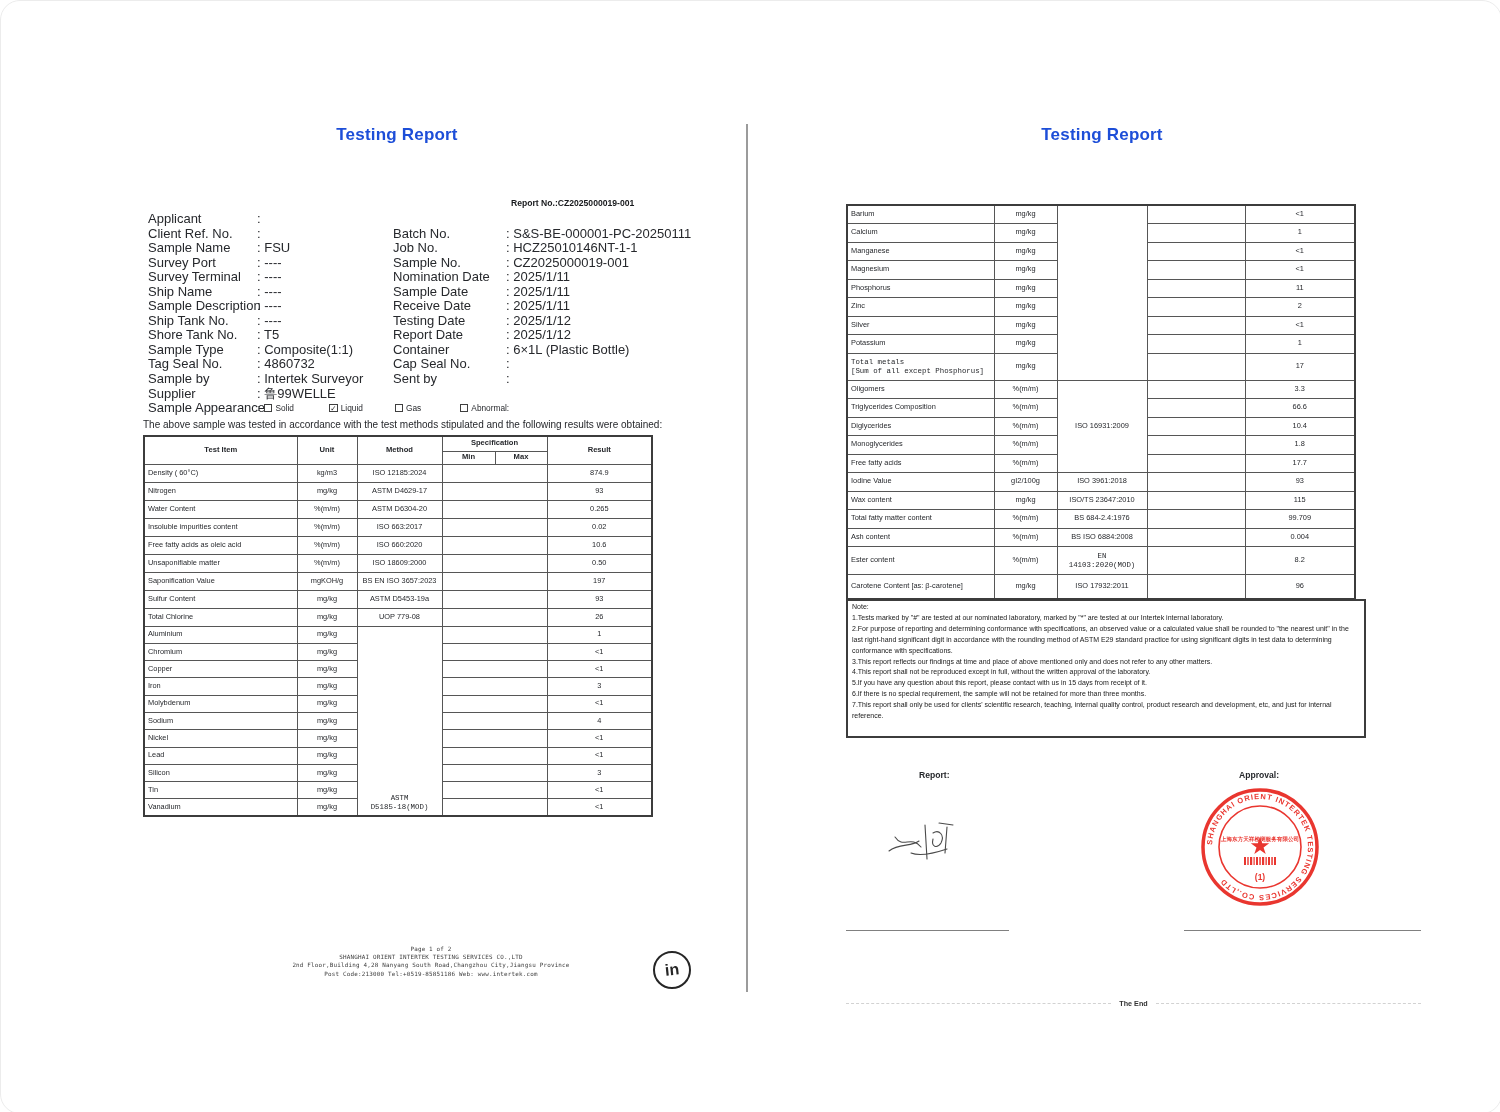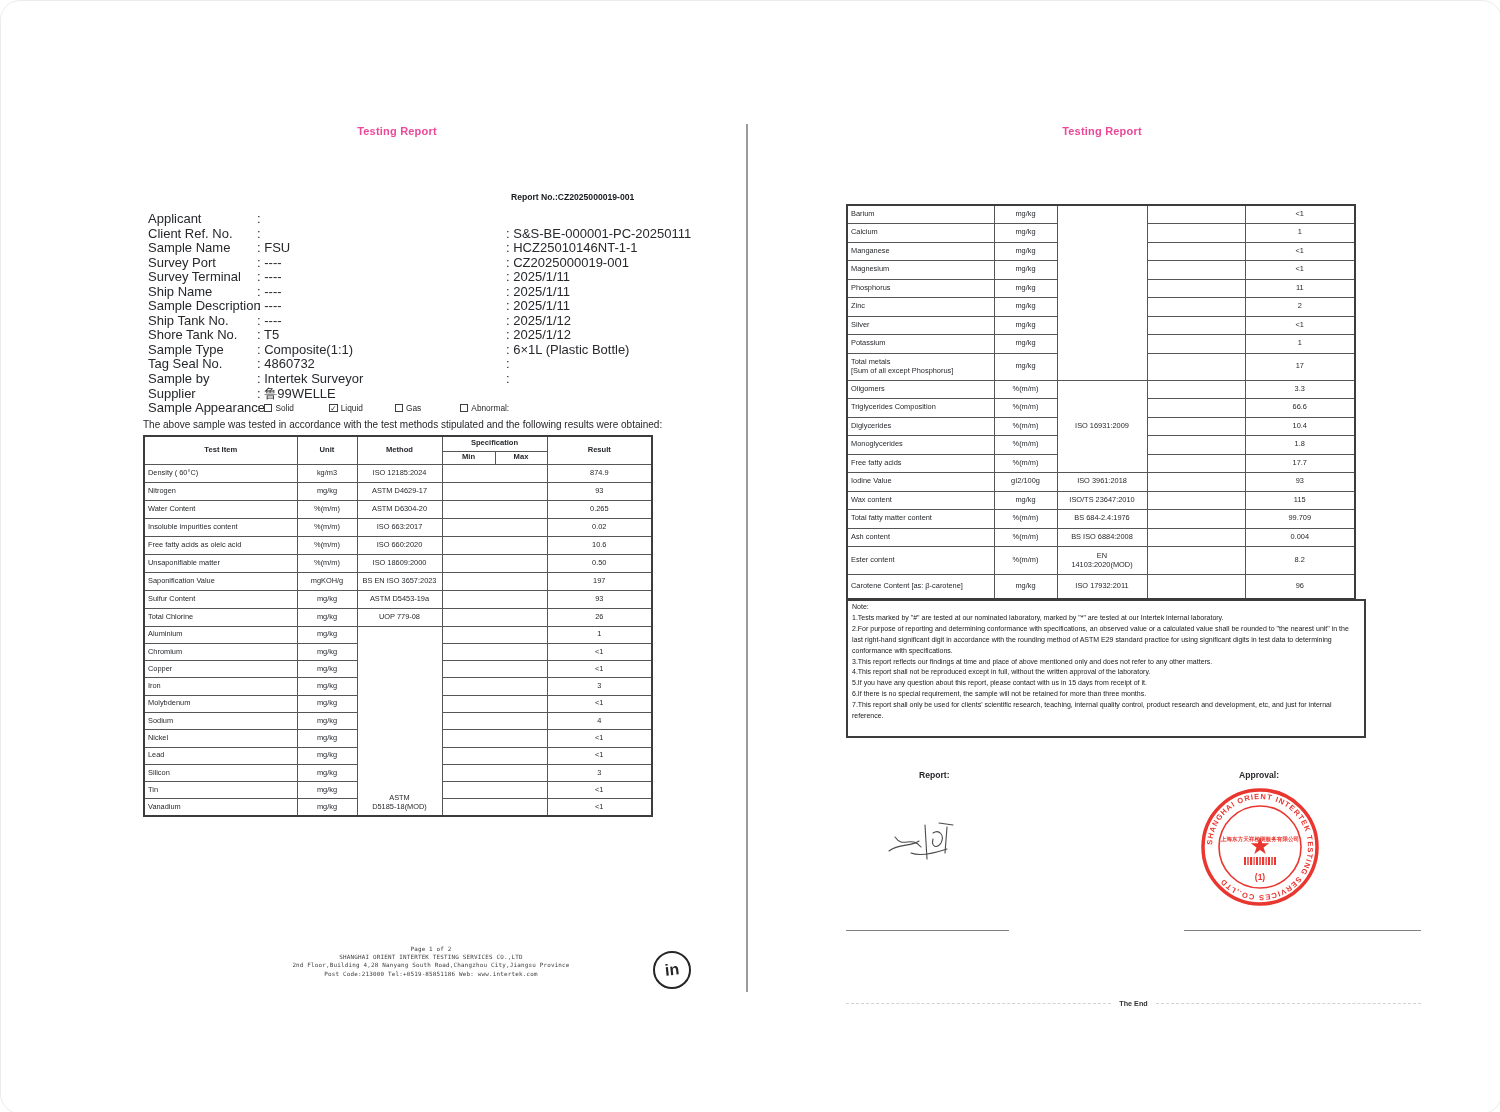--- a/index.html
+++ b/index.html
@@ -1,30 +1,30 @@
 <!DOCTYPE html>
 <html><head>
 <meta charset="utf-8">
 <style>
   html,body{margin:0;padding:0;background:#fff;}
   .canvas{position:relative;width:1500px;height:1112px;background:#fff;border:1px solid #ececec;
     border-radius:20px;overflow:hidden;font-family:"Liberation Sans",sans-serif;color:#26282c;}
   .doc{position:absolute;inset:0;filter:blur(0.26px);}
   .abs{position:absolute;}
-  .title{font-size:11px;font-weight:700;color:#ec4899;text-align:center;letter-spacing:.2px;}
+  .title{font-size:17px;font-weight:700;color:#1d4ed8;text-align:center;letter-spacing:.2px;}
   .repno{font-size:8.6px;font-weight:700;color:#17191c;}
   .ilab div,.ival div{height:14.55px;font-size:13px;line-height:14.55px;white-space:nowrap;}
   .ival div::before{content:": ";}
   .intro{font-size:10px;white-space:nowrap;}
   .tbl{border-collapse:collapse;table-layout:fixed;border:2px solid #3c3c3c;}
   .tbl td,.tbl th{border:1px solid #565656;font-size:7.4px;line-height:1.18;padding:0 2px;
     text-align:center;vertical-align:middle;overflow:hidden;}
   .tbl th{font-size:7.6px;font-weight:700;padding:0;}
   .tbl td.l{text-align:left;padding-left:3px;}
-  .pl{white-space:pre-line;}
+  .pl{white-space:pre-line;font-family:Liberation Mono, monospace;}
   .vb{vertical-align:bottom !important;padding-bottom:4px !important;}
   .tbl-l tbody tr{height:18px;padding-left:40px;} .tbl-l tbody tr.m{height:17.3px;}
   .tbl-r tbody tr{height:18.5px;}
   .notes{border:2px solid #3c3c3c;font-size:7px;line-height:10.9px;padding:1px 4px;color:#202020;overflow:hidden;background:#fff;}
   .footer{font-family:"DejaVu Sans Mono",monospace;font-size:5.9px;line-height:8.2px;text-align:center;color:#3d3d3d;letter-spacing:.2px;}
   .logo{width:34px;height:34px;border:2.5px solid #262626;border-radius:50%;display:flex;align-items:center;justify-content:center;}
   .logo span{font-size:16px;font-weight:700;color:#262626;transform:rotate(-6deg);}
   .blabel{font-size:8.6px;font-weight:700;}
   .sigline{border-top:1px solid #808080;height:0;}
   .theend{display:flex;align-items:center;margin-top:20px;}
@@ -36,21 +36,21 @@
   .cb{display:inline-block;width:6.5px;height:6.5px;border:1px solid #3f3f3f;margin-right:3px;position:relative;top:1px;}
   .cb.ck::after{content:"✓";position:absolute;left:0;top:-2.5px;font-size:7.5px;color:#1d1d1d;}
 </style>
 </head>
 <body>
 
 <div class="canvas">
 <div class="doc">
 
   <div class="abs title" style="left:142px;top:124px;width:508px;">Testing Report</div>
-  <div class="abs repno" style="left:510px;top:191px;">Report No.:CZ2025000019-001</div>
+  <div class="abs repno" style="left:510px;top:197px;">Report No.:CZ2025000019-001</div>
 
   <div class="abs ilab" style="left:147px;top:211px;">
     <div>Applicant</div>
     <div>Client Ref. No.</div>
     <div>Sample Name</div>
     <div>Survey Port</div>
     <div>Survey Terminal</div>
     <div>Ship Name</div>
     <div>Sample Description</div>
     <div>Ship Tank No.</div>
@@ -76,20 +76,33 @@
     <div>Intertek Surveyor</div>
     <div>鲁99WELLE</div>
   </div>
   <div class="abs app-row" style="left:256px;top:400px;">:&nbsp;
     <span class="opt"><span class="cb"></span><span>Solid</span></span>
     <span class="opt"><span class="cb ck"></span><span>Liquid</span></span>
     <span class="opt"><span class="cb"></span><span>Gas</span></span>
     <span class="opt"><span class="cb"></span><span>Abnormal:</span></span>
   </div>
 
+  <div class="abs ilab" style="left:392px;top:225.5px;">
+    <div>Batch No.</div>
+    <div>Job No.</div>
+    <div>Sample No.</div>
+    <div>Nomination Date</div>
+    <div>Sample Date</div>
+    <div>Receive Date</div>
+    <div>Testing Date</div>
+    <div>Report Date</div>
+    <div>Container</div>
+    <div>Cap Seal No.</div>
+    <div>Sent by</div>
+  </div>
   <div class="abs ival" style="left:505px;top:225.5px;">
     <div>S&amp;S-BE-000001-PC-20250111</div>
     <div>HCZ25010146NT-1-1</div>
     <div>CZ2025000019-001</div>
     <div>2025/1/11</div>
     <div>2025/1/11</div>
     <div>2025/1/11</div>
     <div>2025/1/12</div>
     <div>2025/1/12</div>
     <div>6×1L (Plastic Bottle)</div>

